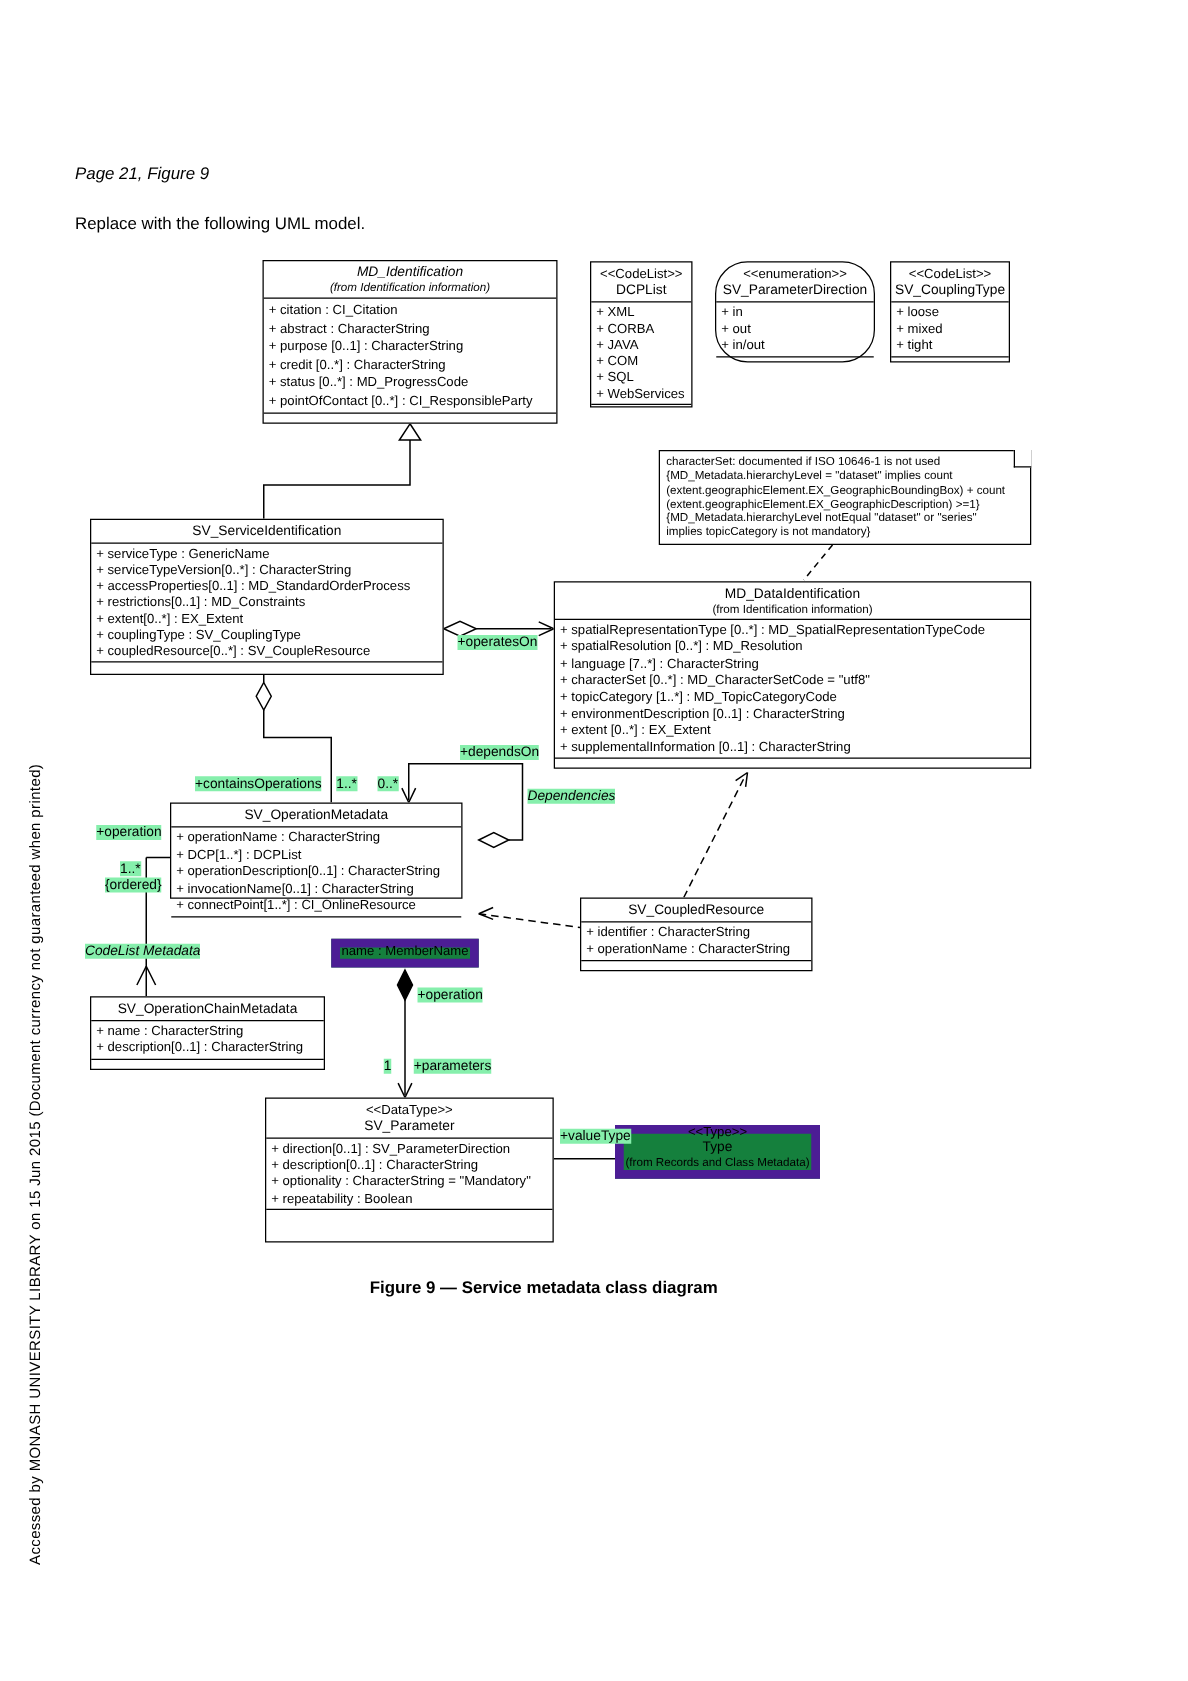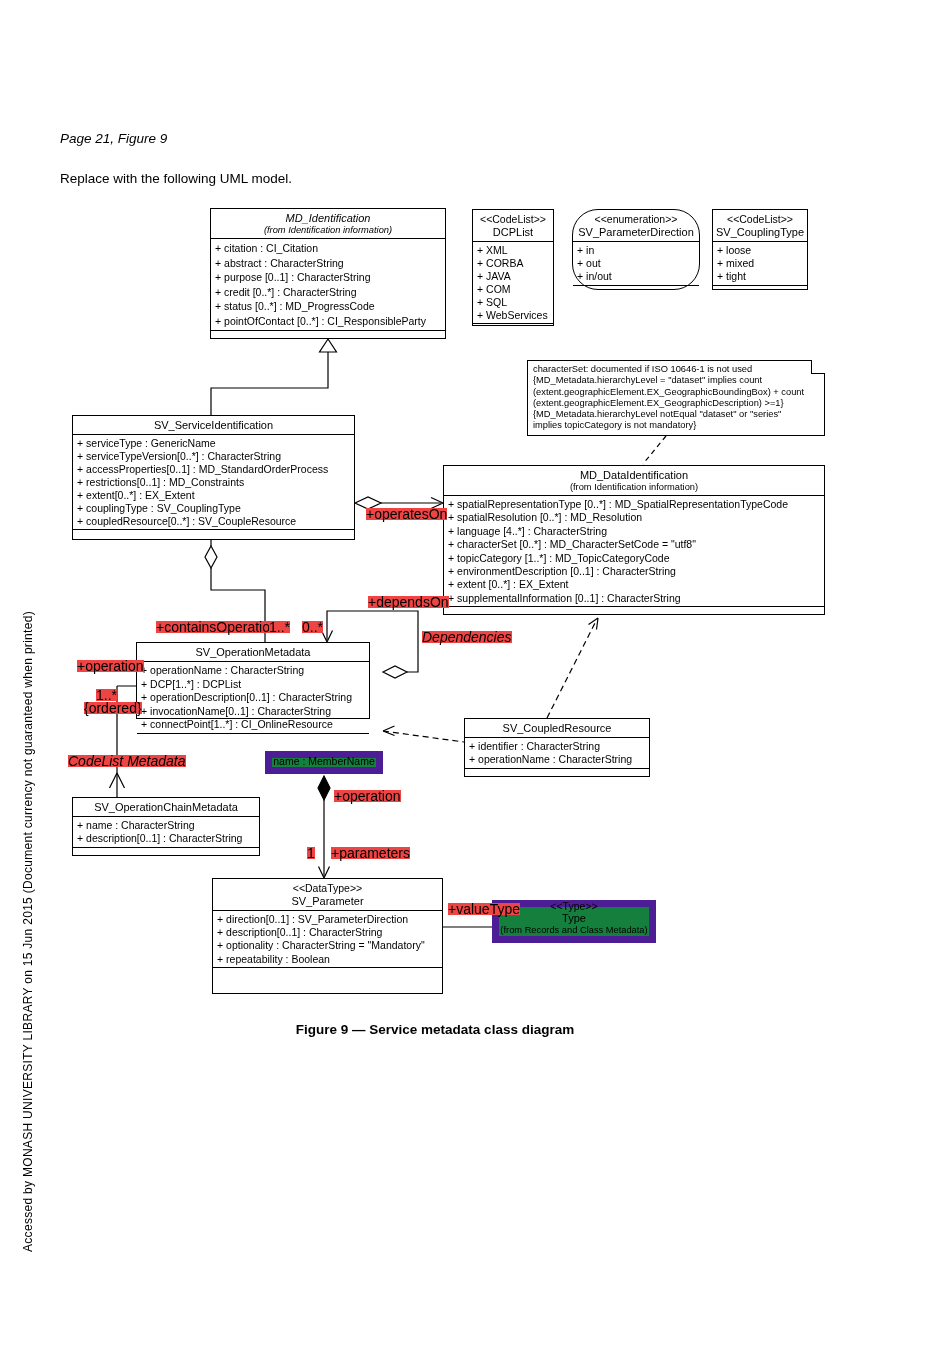--- a/index.html
+++ b/index.html
@@ -21,21 +21,21 @@
   .uml-attrs{border-bottom:1px solid #000;padding:2px 2px 1px 4px;}
   .uml-attr{white-space:nowrap;overflow:hidden;}
   .uml-empty{flex:1;min-height:6px;}
   .plain-box{position:absolute;box-sizing:border-box;background:#15803d;border:7px solid #4c1d95;
              display:flex;flex-direction:column;justify-content:flex-end;text-align:center;
              font-size:10.5px;line-height:12.5px;}
   .note{position:absolute;box-sizing:border-box;background:#fff;border:1px solid #000;
         padding:3px 5px;font-size:9.3px;line-height:11.3px;white-space:nowrap;}
   .note .fold{position:absolute;top:-1px;right:-1px;width:13px;height:13px;background:#fff;
         border-left:1px solid #000;border-bottom:1px solid #000;}
-  .lbl{position:absolute;font-size:14px;line-height:12px;background:#ef4444;white-space:nowrap;}
+  .lbl{position:absolute;font-size:11px;line-height:12px;background:#86efac;white-space:nowrap;}
   svg.wires{position:absolute;left:0;top:0;pointer-events:none;}
   .lh146 .uml-attr{line-height:14.6px;}
   .lh131 .uml-attr{line-height:13.1px;}
   .lh130 .uml-attr{line-height:13px;}
   .lh135 .uml-attr{line-height:13.5px;}
 </style>
 </head>
 <body>
 
 <div class="page">
@@ -187,21 +187,21 @@
   </div>
 
   <div class="uml-box" style="left:443px;top:465px;width:382px;height:150px;">
     <div class="uml-title">
       <div class="uml-name">MD_DataIdentification</div>
       <div class="uml-from">(from Identification information)</div>
     </div>
     <div class="uml-attrs">
       <div class="uml-attr">+ spatialRepresentationType [0..*] : MD_SpatialRepresentationTypeCode</div>
       <div class="uml-attr">+ spatialResolution [0..*] : MD_Resolution</div>
-      <div class="uml-attr">+ language [4..*] : CharacterString</div>
+      <div class="uml-attr">+ language [7..*] : CharacterString</div>
       <div class="uml-attr">+ characterSet [0..*] : MD_CharacterSetCode = "utf8"</div>
       <div class="uml-attr">+ topicCategory [1..*] : MD_TopicCategoryCode</div>
       <div class="uml-attr">+ environmentDescription [0..1] : CharacterString</div>
       <div class="uml-attr">+ extent [0..*] : EX_Extent</div>
       <div class="uml-attr">+ supplementalInformation [0..1] : CharacterString</div>
     </div>
     <div class="uml-empty"></div>
   </div>
 
   <div class="uml-box lh135" style="left:136px;top:642px;width:234px;height:77px;">

